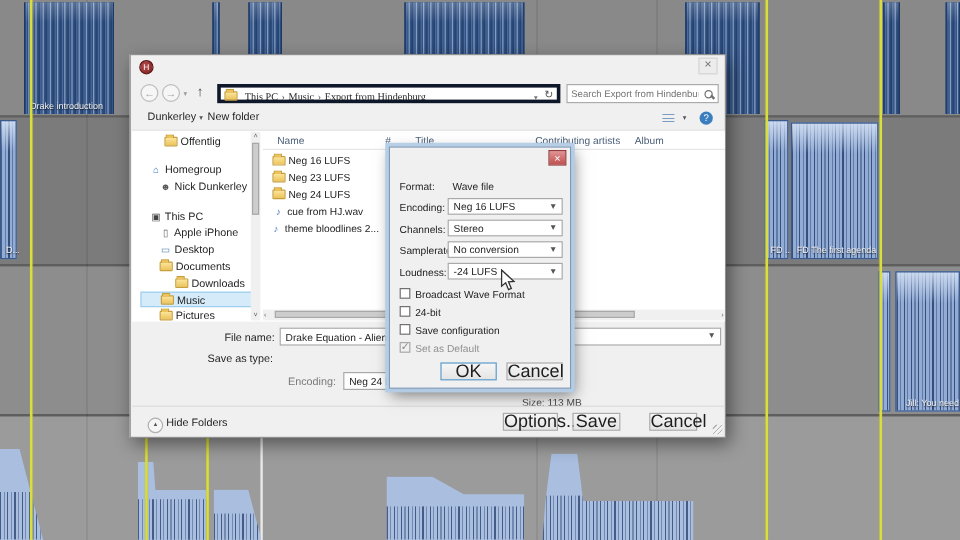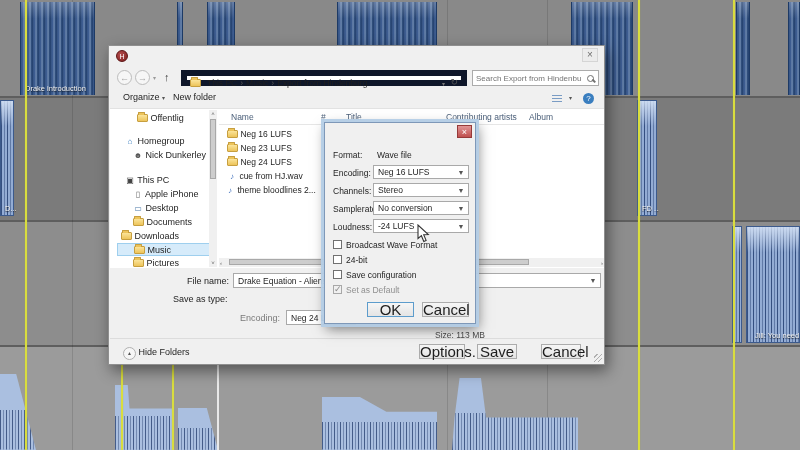--- a/index.html
+++ b/index.html
@@ -42,21 +42,21 @@
   .combo{position:absolute;background:#fff;border:1px solid #a9a9a9;box-sizing:border-box;
     font-size:8.5px;color:#1e1e1e;}
   .combo .val{position:absolute;left:4px;top:50%;transform:translateY(-50%);white-space:nowrap;overflow:hidden;right:14px;}
   .combo .chev{position:absolute;right:1px;top:0;bottom:0;width:12px;color:#555;
     font-size:7px;display:flex;align-items:center;justify-content:center;}
   .lbl{position:absolute;font-size:9px;color:#1e1e1e;white-space:nowrap;}
 
   
   .navcircle{position:absolute;width:15px;height:15px;border:1px solid #bcbcbc;border-radius:50%;
     color:#a8a8a8;font-size:9px;line-height:14px;text-align:center;background:#f6f6f6;box-sizing:border-box;}
-  .bcbar{position:absolute;background:#fff;border:6px solid #0f172a;box-sizing:border-box;font-size:8.5px;color:#1e1e1e;}
+  .bcbar{position:absolute;background:#fff;border:3px solid #0f172a;box-sizing:border-box;font-size:8.5px;color:#1e1e1e;font-family:Liberation Serif, serif;}
   .crumb{display:inline-block;padding:0 3px;line-height:15px;white-space:nowrap;}
   .csep{display:inline-block;color:#555;line-height:15px;}
   .searchbox{position:absolute;background:#fff;border:1px solid #ababab;box-sizing:border-box;}
   .searchbox input{position:absolute;left:3px;top:0;width:106px;height:100%;border:0;outline:0;
     font-family:"Liberation Sans",sans-serif;font-size:8px;color:#777;background:transparent;padding:0;}
   .icon-folder{display:inline-block;width:11px;height:8px;background:linear-gradient(#fbe49a,#edc45a);
     border:1px solid #c79f3f;border-radius:1px;position:relative;vertical-align:-1px;box-sizing:border-box;}
   .icon-folder::before{content:"";position:absolute;top:-3px;left:0;width:5px;height:2px;
     background:#edc45a;border:1px solid #c79f3f;border-bottom:0;border-radius:1px 1px 0 0;}
   .mini-ico{display:inline-block;width:10px;text-align:center;font-size:8px;}
@@ -118,20 +118,23 @@
   <div class="clip wave-dark" style="left:571px;top:2px;width:62px;height:93px"></div>
   <div class="clip wave-dark" style="left:736px;top:2px;width:14px;height:93px"></div>
   <div class="clip wave-dark" style="left:788px;top:2px;width:12px;height:93px"></div>
 
   <div class="clip wave-light" style="left:0;top:100px;width:14px;height:116px">
     <span class="clip-label">D...</span>
   </div>
   <div class="clip wave-light" style="left:637px;top:100px;width:20px;height:116px">
     <span class="clip-label">FD ...</span>
   </div>
+  <div class="clip wave-light" style="left:659px;top:102px;width:73px;height:114px">
+    <span class="clip-label">FD The first agenda</span>
+  </div>
 
   <div class="clip wave-light" style="left:732px;top:226px;width:10px;height:117px"></div>
   <div class="clip wave-light" style="left:746px;top:226px;width:54px;height:117px">
     <span class="clip-label" style="left:8px">Jill: You need to</span>
   </div>
 
   <div class="clip wave-env" style="left:0;top:374px;width:36px;height:76px;clip-path:polygon(0 0,45% 0,100% 100%,0 100%)"></div>
   <div class="clip wave-env" style="left:115px;top:385px;width:58px;height:65px;clip-path:polygon(0 100%,0 0,22% 0,25% 36%,100% 36%,100% 100%)"></div>
   <div class="clip wave-env" style="left:178px;top:408px;width:40px;height:42px;clip-path:polygon(0 0,72% 0,100% 100%,0 100%)"></div>
   <div class="clip wave-env" style="left:322px;top:397px;width:115px;height:53px;clip-path:polygon(0 0,33% 0,56% 28%,100% 28%,100% 100%,0 100%)"></div>
@@ -156,37 +159,37 @@
     <div class="bcbar" style="left:72px;top:24px;width:286px;height:16px">
       <span class="crumb"><span class="icon-folder"></span></span><span class="crumb">This PC</span><span class="csep">›</span><span class="crumb">Music</span><span class="csep">›</span><span class="crumb">Export from Hindenburg</span>
       <span style="position:absolute;right:16px;top:4px;font-size:6px;color:#777">▾</span>
       <span style="position:absolute;right:3px;top:1px;font-size:9px;color:#555">↻</span>
     </div>
     <div class="searchbox" style="left:363px;top:24px;width:127px;height:16px">
       <input placeholder="Search Export from Hindenburg" style="">
       <span class="maglass" style="right:4px;top:4px"></span>
     </div>
 
-    <div class="lbl" style="left:14px;top:46px"><span>Organize</span> <span style="font-size:6px;color:#555">▾</span></div>
+    <div class="lbl" style="left:14px;top:46px"><span>Dunkerley</span> <span style="font-size:6px;color:#555">▾</span></div>
     <div class="lbl" style="left:64px;top:46px">New folder</div>
     <div class="listview-ico" style="right:42px;top:49px"></div>
     <div class="lbl" style="right:32px;top:48px;font-size:6px;color:#555">▾</div>
     <div class="helpico" style="right:10px;top:47px"><span>?</span></div>
     <div class="abs" style="left:1px;top:62px;width:494px;height:1px;background:#e2e2e2"></div>
 
     <div class="abs" style="left:1px;top:63px;width:494px;height:159px;background:#fff"></div>
 
     <div class="sb-item" style="left:28px;top:66px"><span class="icon-folder"></span> <span>Offentlig</span></div>
     <div class="sb-item" style="left:16px;top:89px"><span class="mini-ico" style="color:#3a7ebf">⌂</span> <span>Homegroup</span></div>
     <div class="sb-item" style="left:24px;top:103px"><span class="mini-ico" style="color:#555">☻</span> <span>Nick Dunkerley</span></div>
     <div class="sb-item" style="left:16px;top:128px"><span class="mini-ico" style="color:#444">▣</span> <span>This PC</span></div>
     <div class="sb-item" style="left:24px;top:142px"><span class="mini-ico" style="color:#666">▯</span> <span>Apple iPhone</span></div>
     <div class="sb-item" style="left:24px;top:156px"><span class="mini-ico" style="color:#4a78a8">▭</span> <span>Desktop</span></div>
     <div class="sb-item" style="left:24px;top:170px"><span class="icon-folder"></span> <span>Documents</span></div>
-    <div class="sb-item" style="left:12px;top:184px"><span class="icon-folder"></span> <span>Downloads</span></div>
+    <div class="sb-item" style="left:37px;top:184px"><span class="icon-folder"></span> <span>Downloads</span></div>
     <div class="sb-item sb-sel" style="left:8px;top:197px;width:94px;padding-left:16px"><span class="icon-folder"></span> <span>Music</span></div>
     <div class="sb-item" style="left:24px;top:211px"><span class="icon-folder"></span> <span>Pictures</span></div>
 
     <div class="abs scroll" style="left:100px;top:64px;width:8px;height:157px">
       <div class="arrowglyph">˄</div>
       <div class="thumb" style="left:1px;top:9px;width:6px;height:60px"></div>
       <div class="arrowglyph" style="position:absolute;bottom:0;width:100%">˅</div>
     </div>
 
     <div class="hdr" style="left:122px;top:66px">Name</div>

